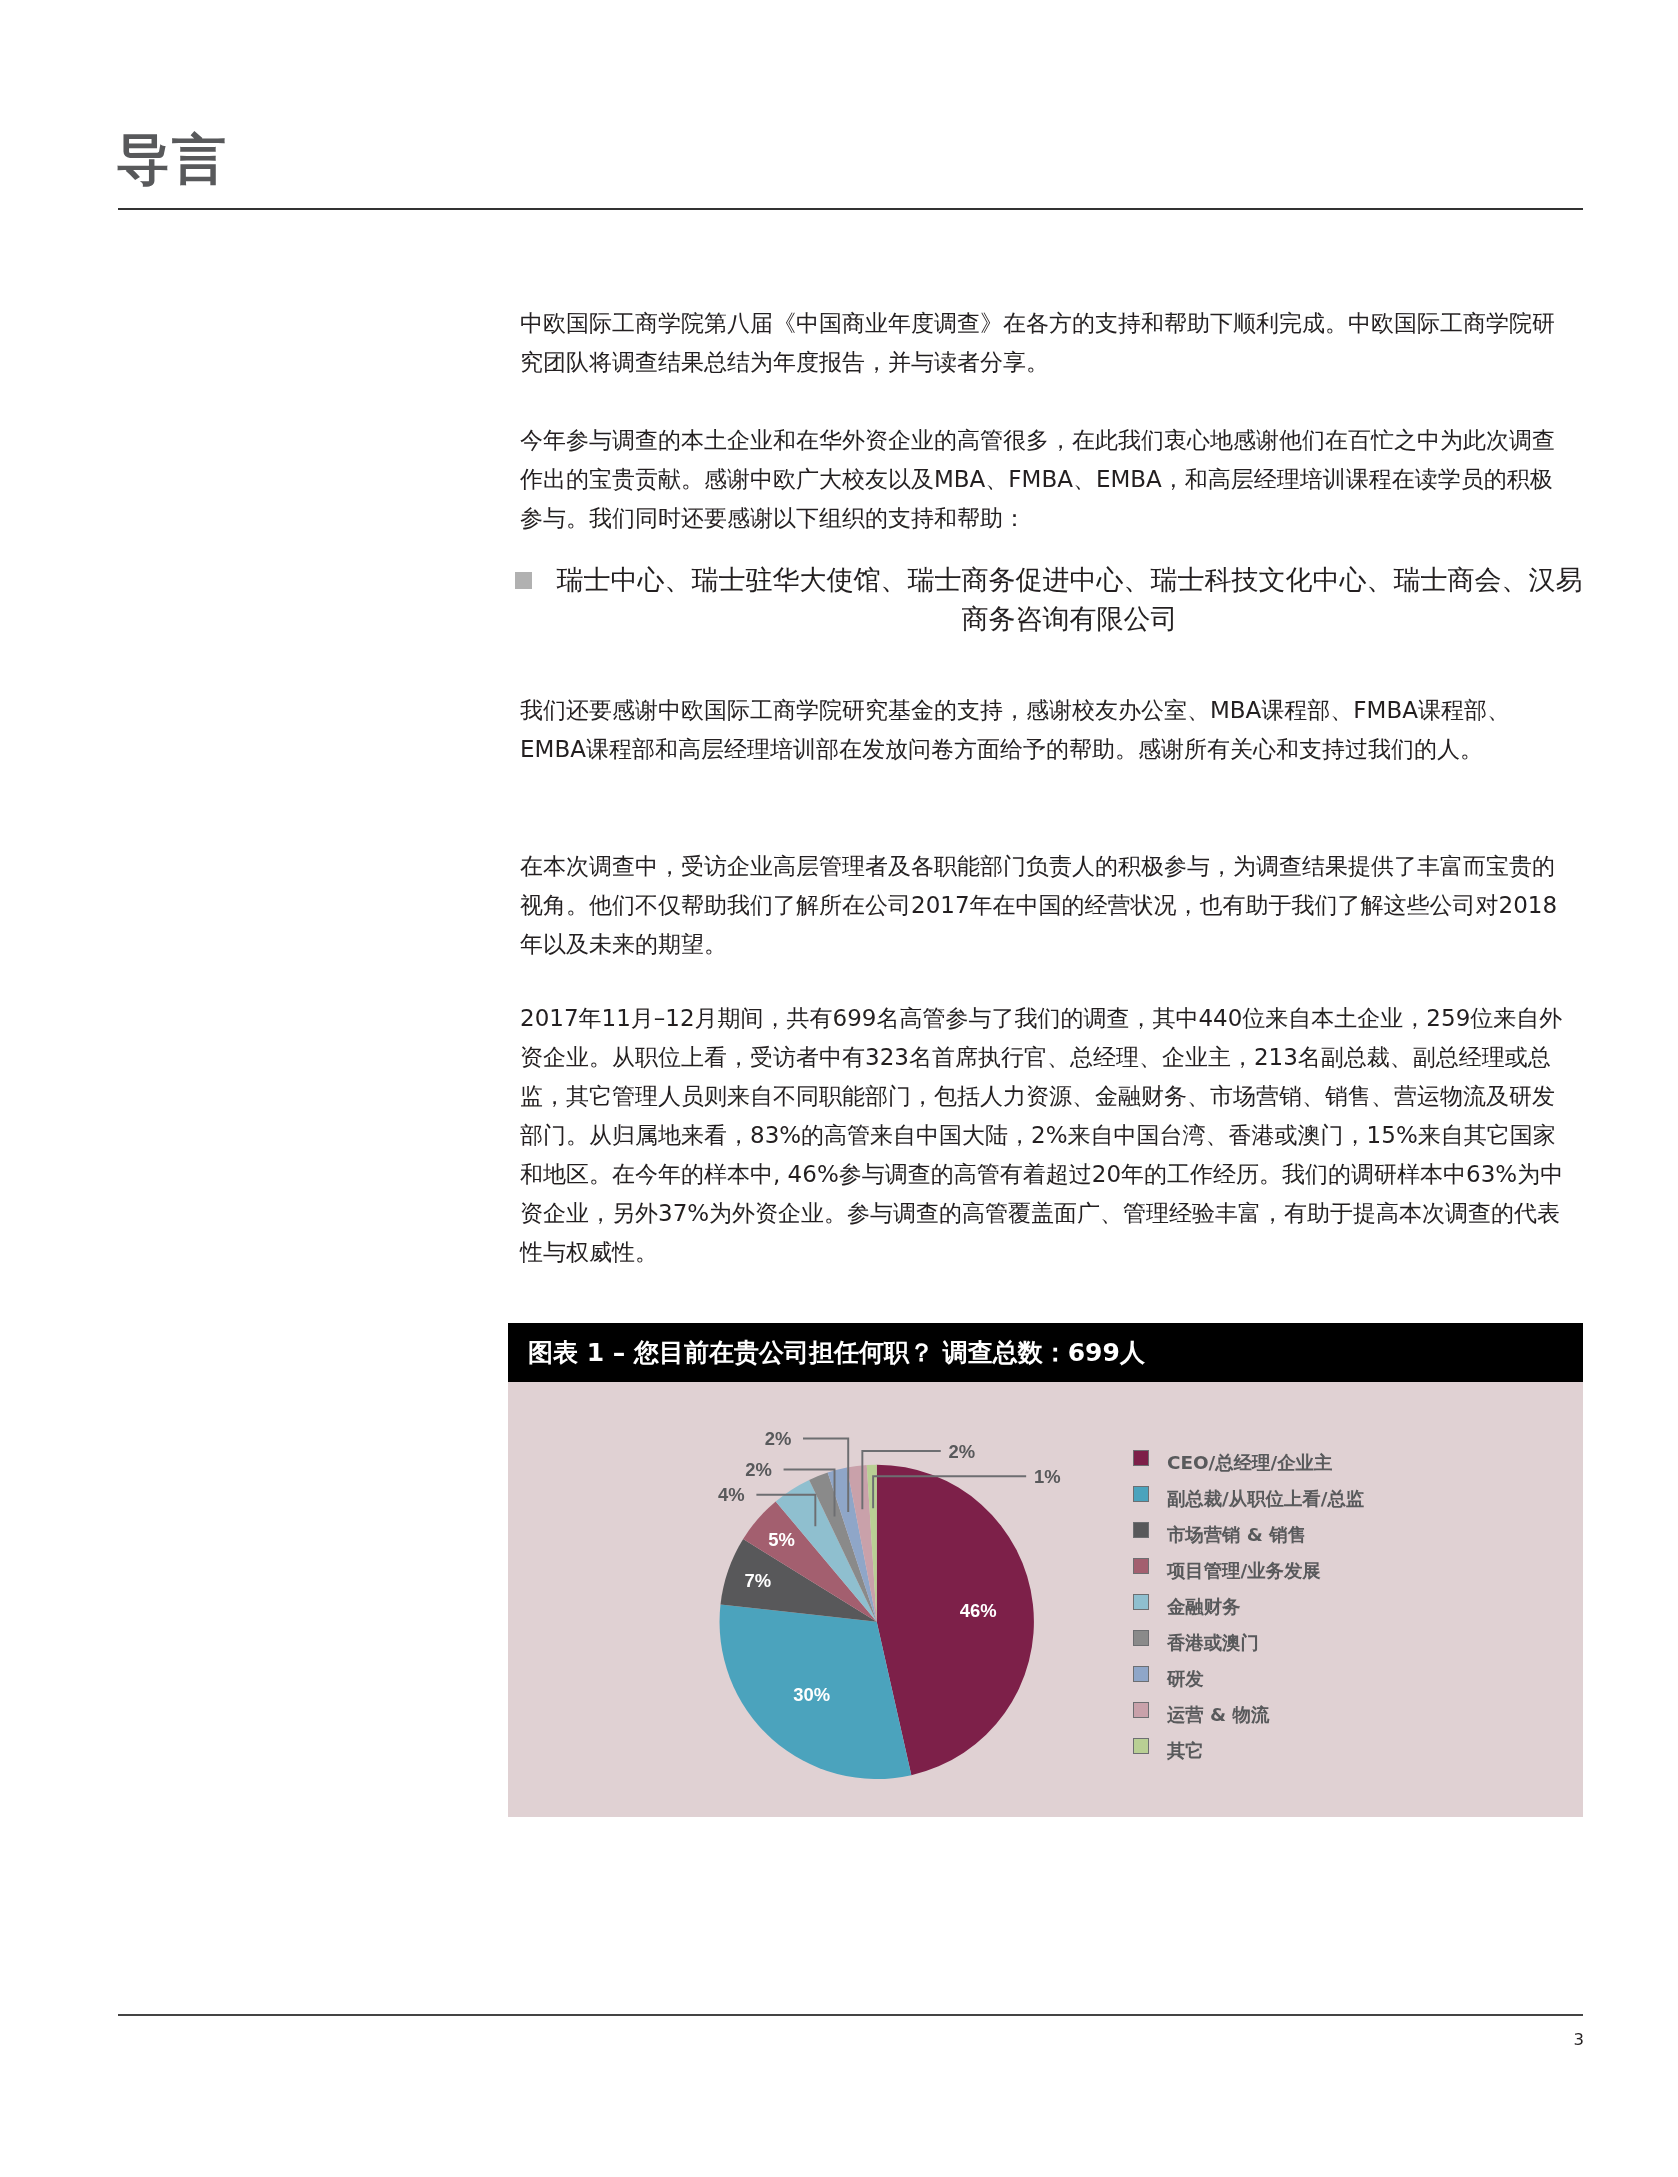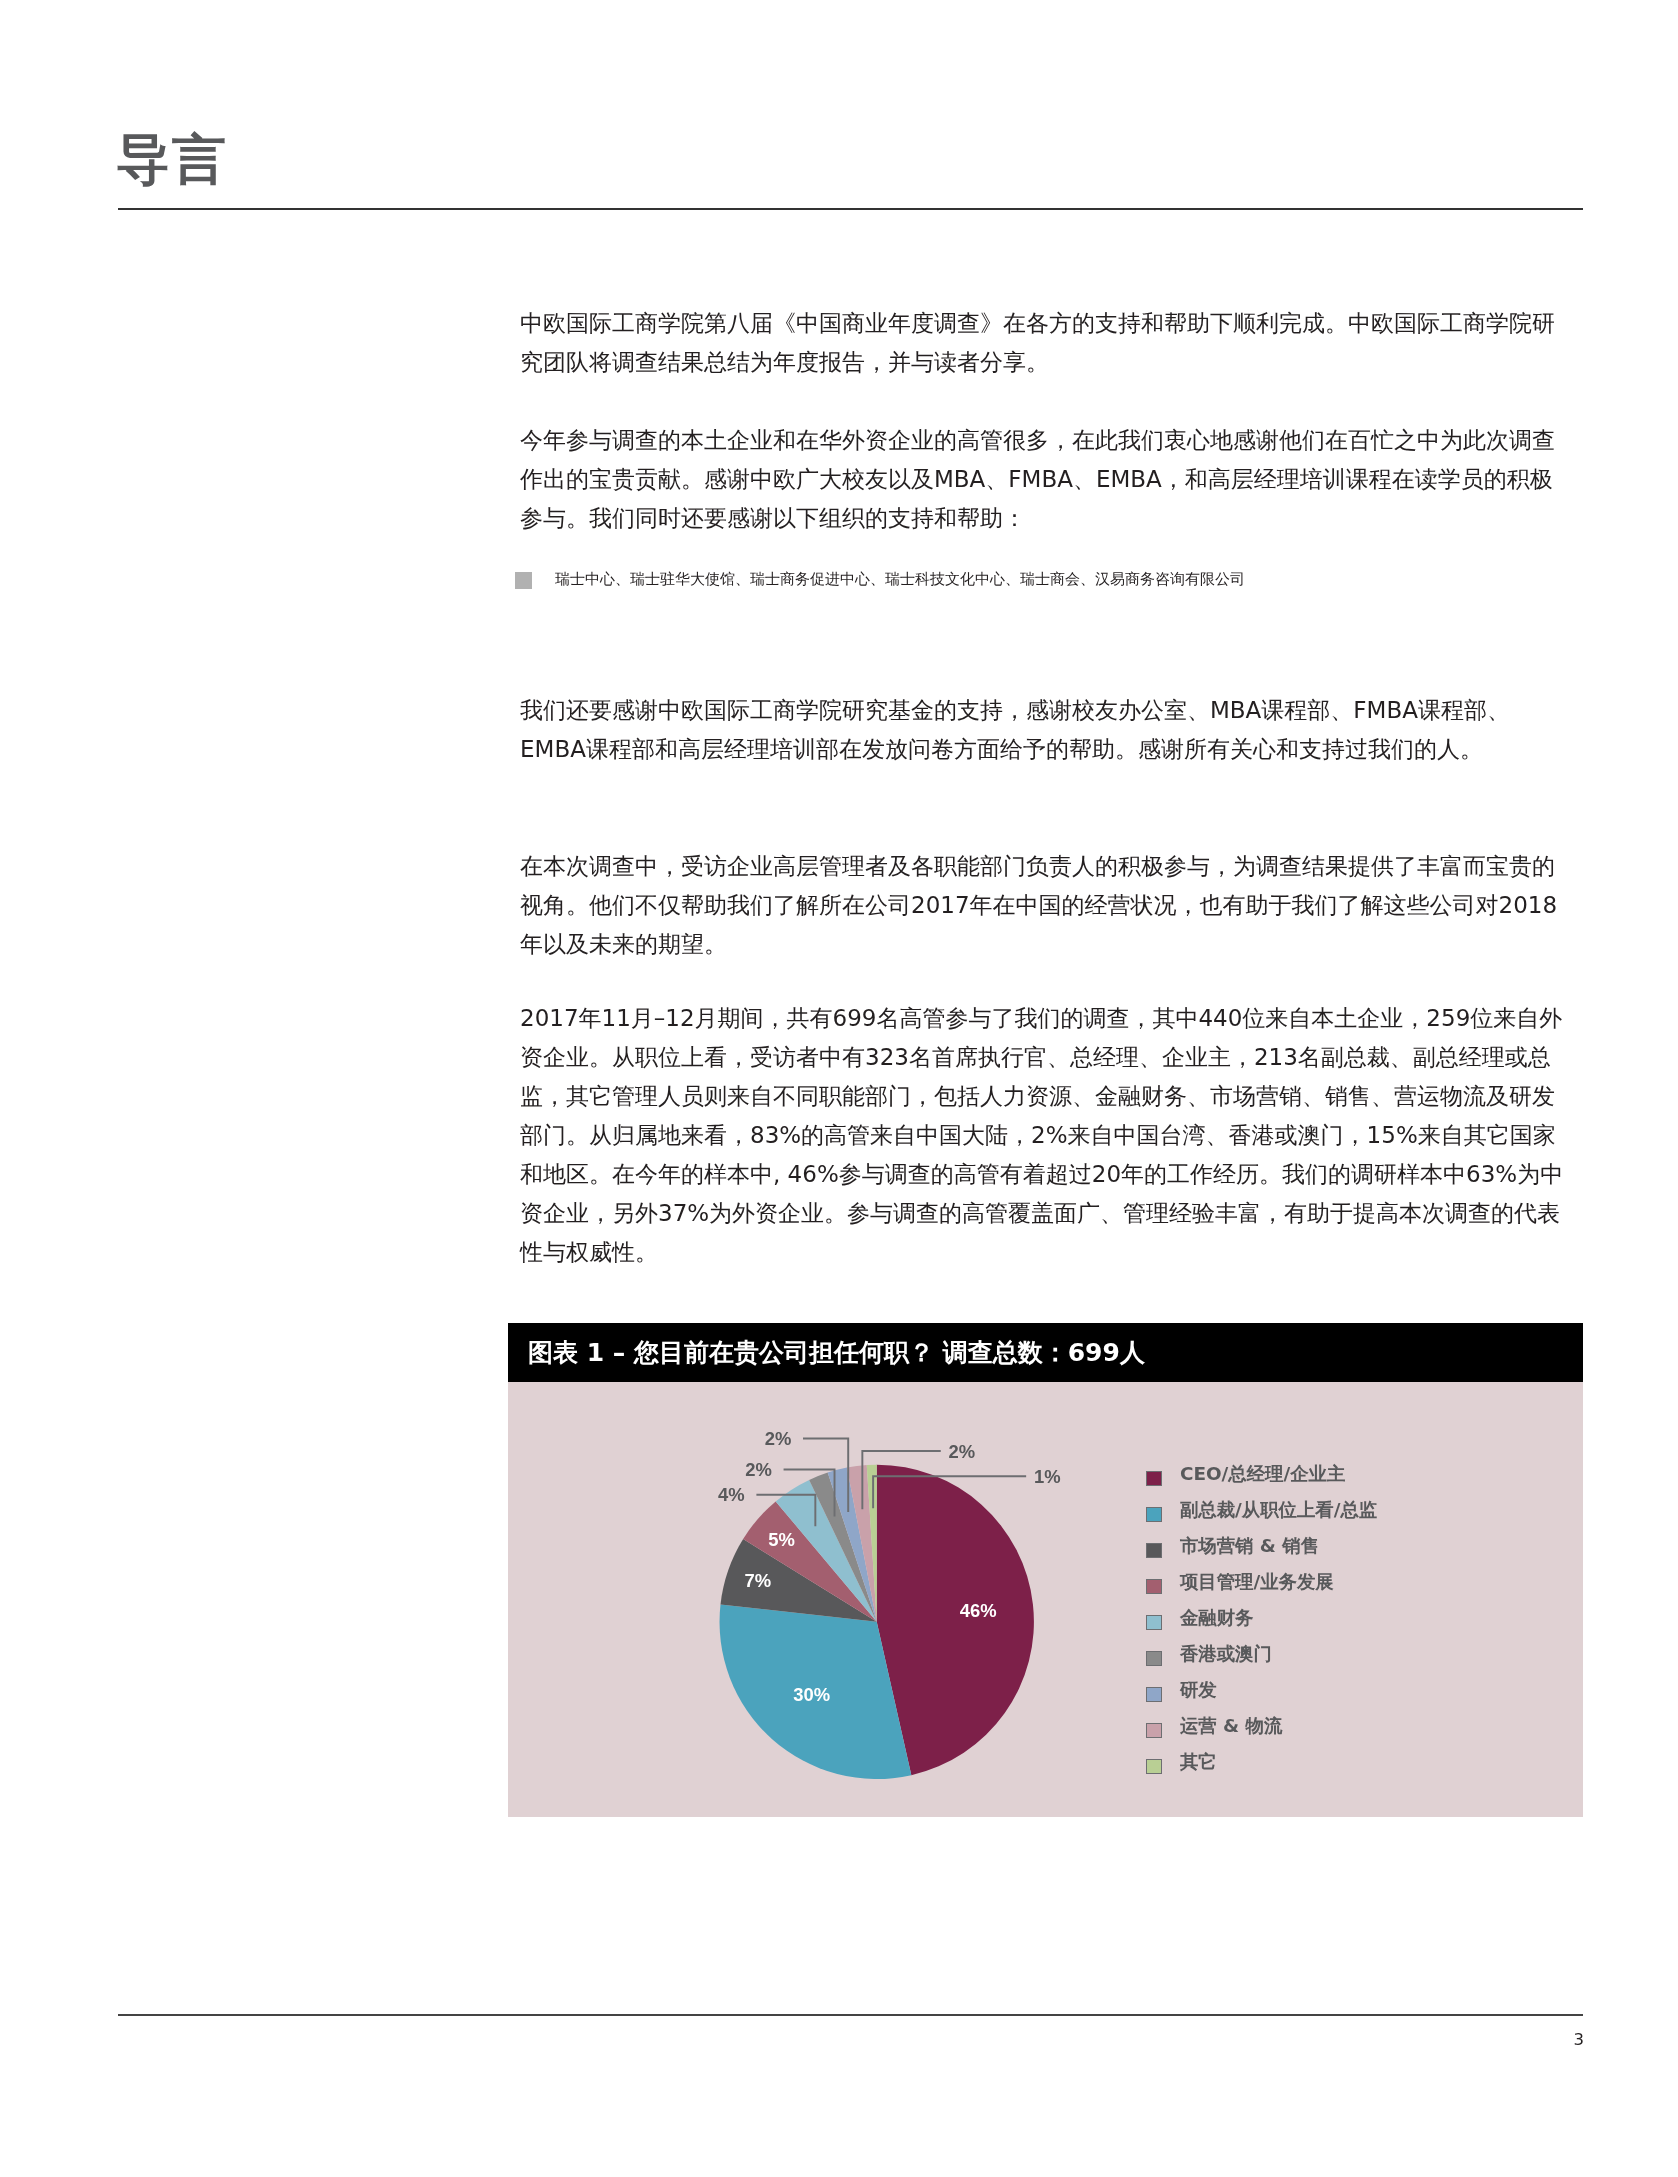--- a/index.html
+++ b/index.html
@@ -1,28 +1,28 @@
 <!DOCTYPE html>
 <html><head>
 <meta charset="utf-8">
 <style>
   html, body { margin: 0; padding: 0; background: #ffffff; }
   body { width: 1679px; height: 2178px; position: relative; overflow: hidden; font-family: "DejaVu Sans", "Liberation Sans", sans-serif; color: #231f20; }
   .title { position: absolute; left: 116px; top: 124px; font-family: "DejaVu Serif", "Liberation Serif", serif; font-weight: bold; font-size: 54px; color: #58595b; letter-spacing: 1.9px; line-height: 70px; }
   .rule-top { position: absolute; left: 118px; top: 208px; width: 1465px; height: 1.9px; background: #333; }
   .col { position: absolute; left: 505px; width: 1079px; font-size: 23px; line-height: 39px; color: #231f20; }
   .para { margin: 15px; }
-  .bullet-row { position: absolute; left: 505px; width: 1079px; font-size: 15px; line-height: 39px; }
+  .bullet-row { position: absolute; left: 505px; width: 1079px; font-size: 27px; line-height: 39px; text-align: center; }
   .bullet-sq { position: absolute; left: 9.7px; top: 11.6px; width: 17.5px; height: 17.5px; background: #b1b1b1; }
   .bullet-text { margin-left: 50px; }
   .chart-head { position: absolute; left: 508px; top: 1323px; width: 1075px; height: 59px; background: #000; color: #fff; font-weight: bold; font-size: 25px; line-height: 59px; box-sizing: border-box; padding-left: 20px; }
   .chart-panel { position: absolute; left: 508px; top: 1382px; width: 1075px; height: 435px; background: #e0d1d3; }
   .pie-svg { position: absolute; left: 0; top: 0; }
   .legend { position: absolute; left: 625px; top: 68px; }
-  .legend-item { height: 36px; display: flex; align-items: flex-end; font-weight: bold; font-size: 18.4px; color: #58595b; margin-left: 13px; }
+  .legend-item { height: 36px; display: flex; align-items: flex-start; font-weight: bold; font-size: 18.4px; color: #58595b; }
   .legend-sw { width: 15.5px; height: 15.5px; border: 1px solid #6d6e71; margin-right: 18.4px; box-sizing: border-box; }
   .rule-bottom { position: absolute; left: 118px; top: 2014px; width: 1465px; height: 1.9px; background: #444; }
   .page-num { position: absolute; left: 1553px; top: 2030px; width: 31px; text-align: right; font-size: 16.5px; color: #231f20; }
 </style>
 </head>
 <body>
 
 <div class="title">导言</div>
 <div class="rule-top"></div>
 

